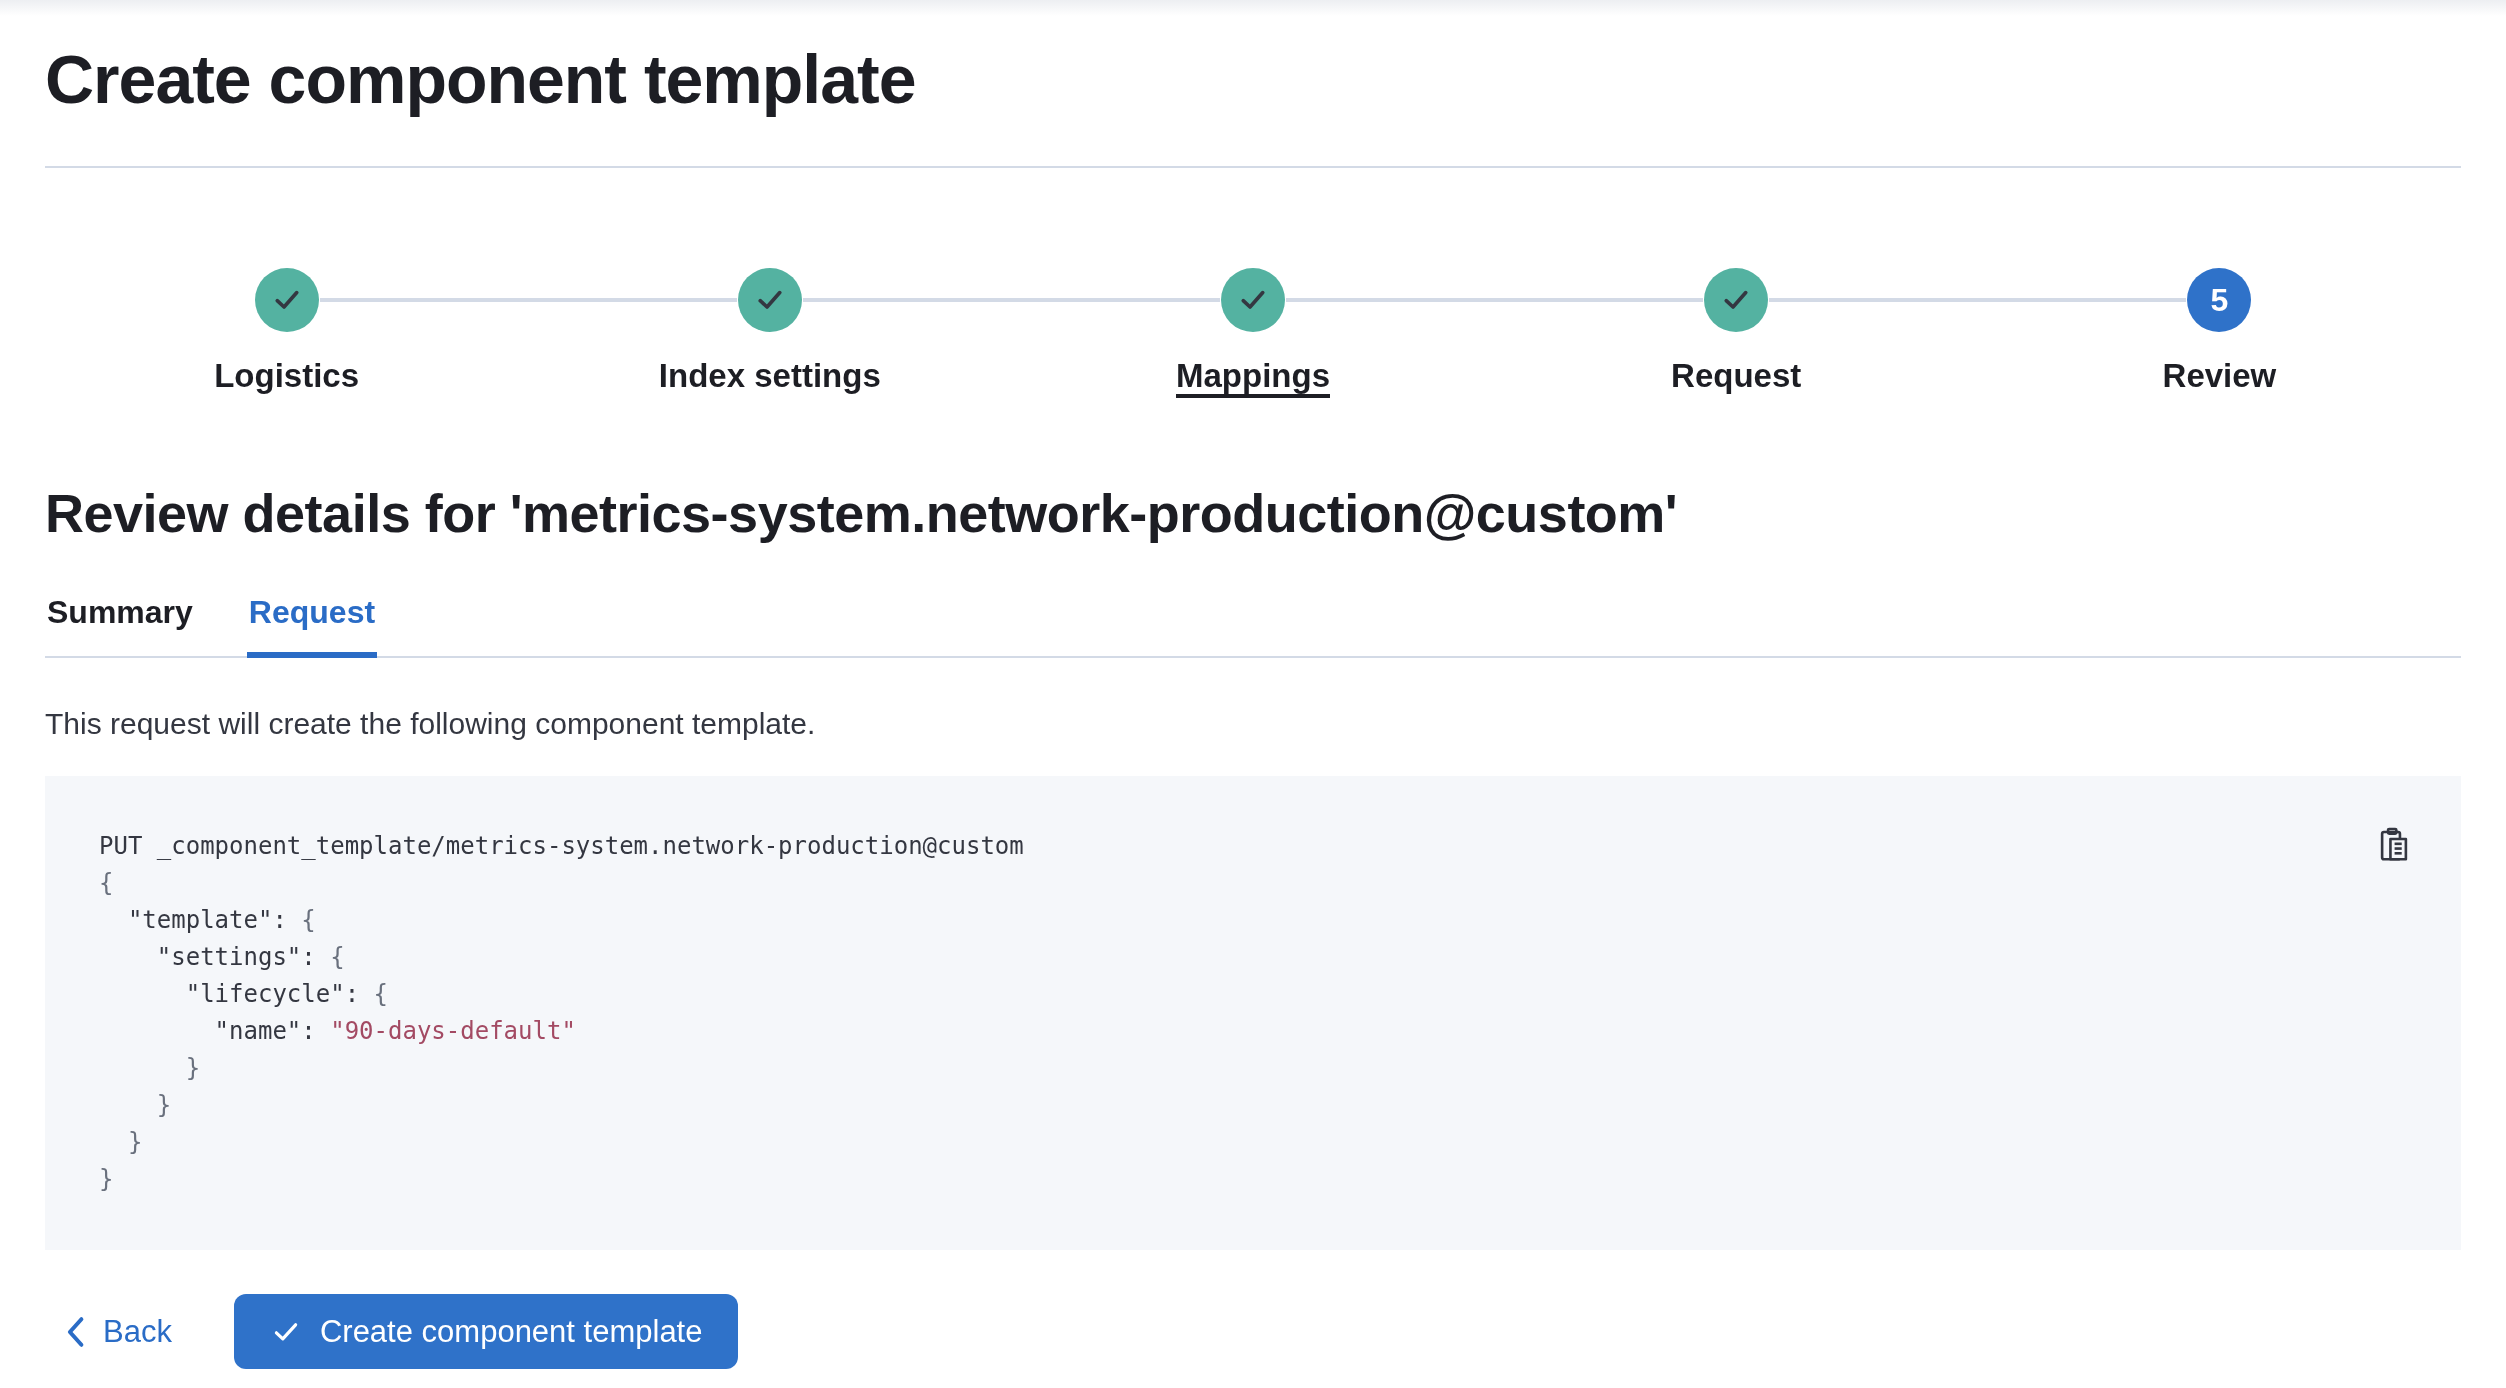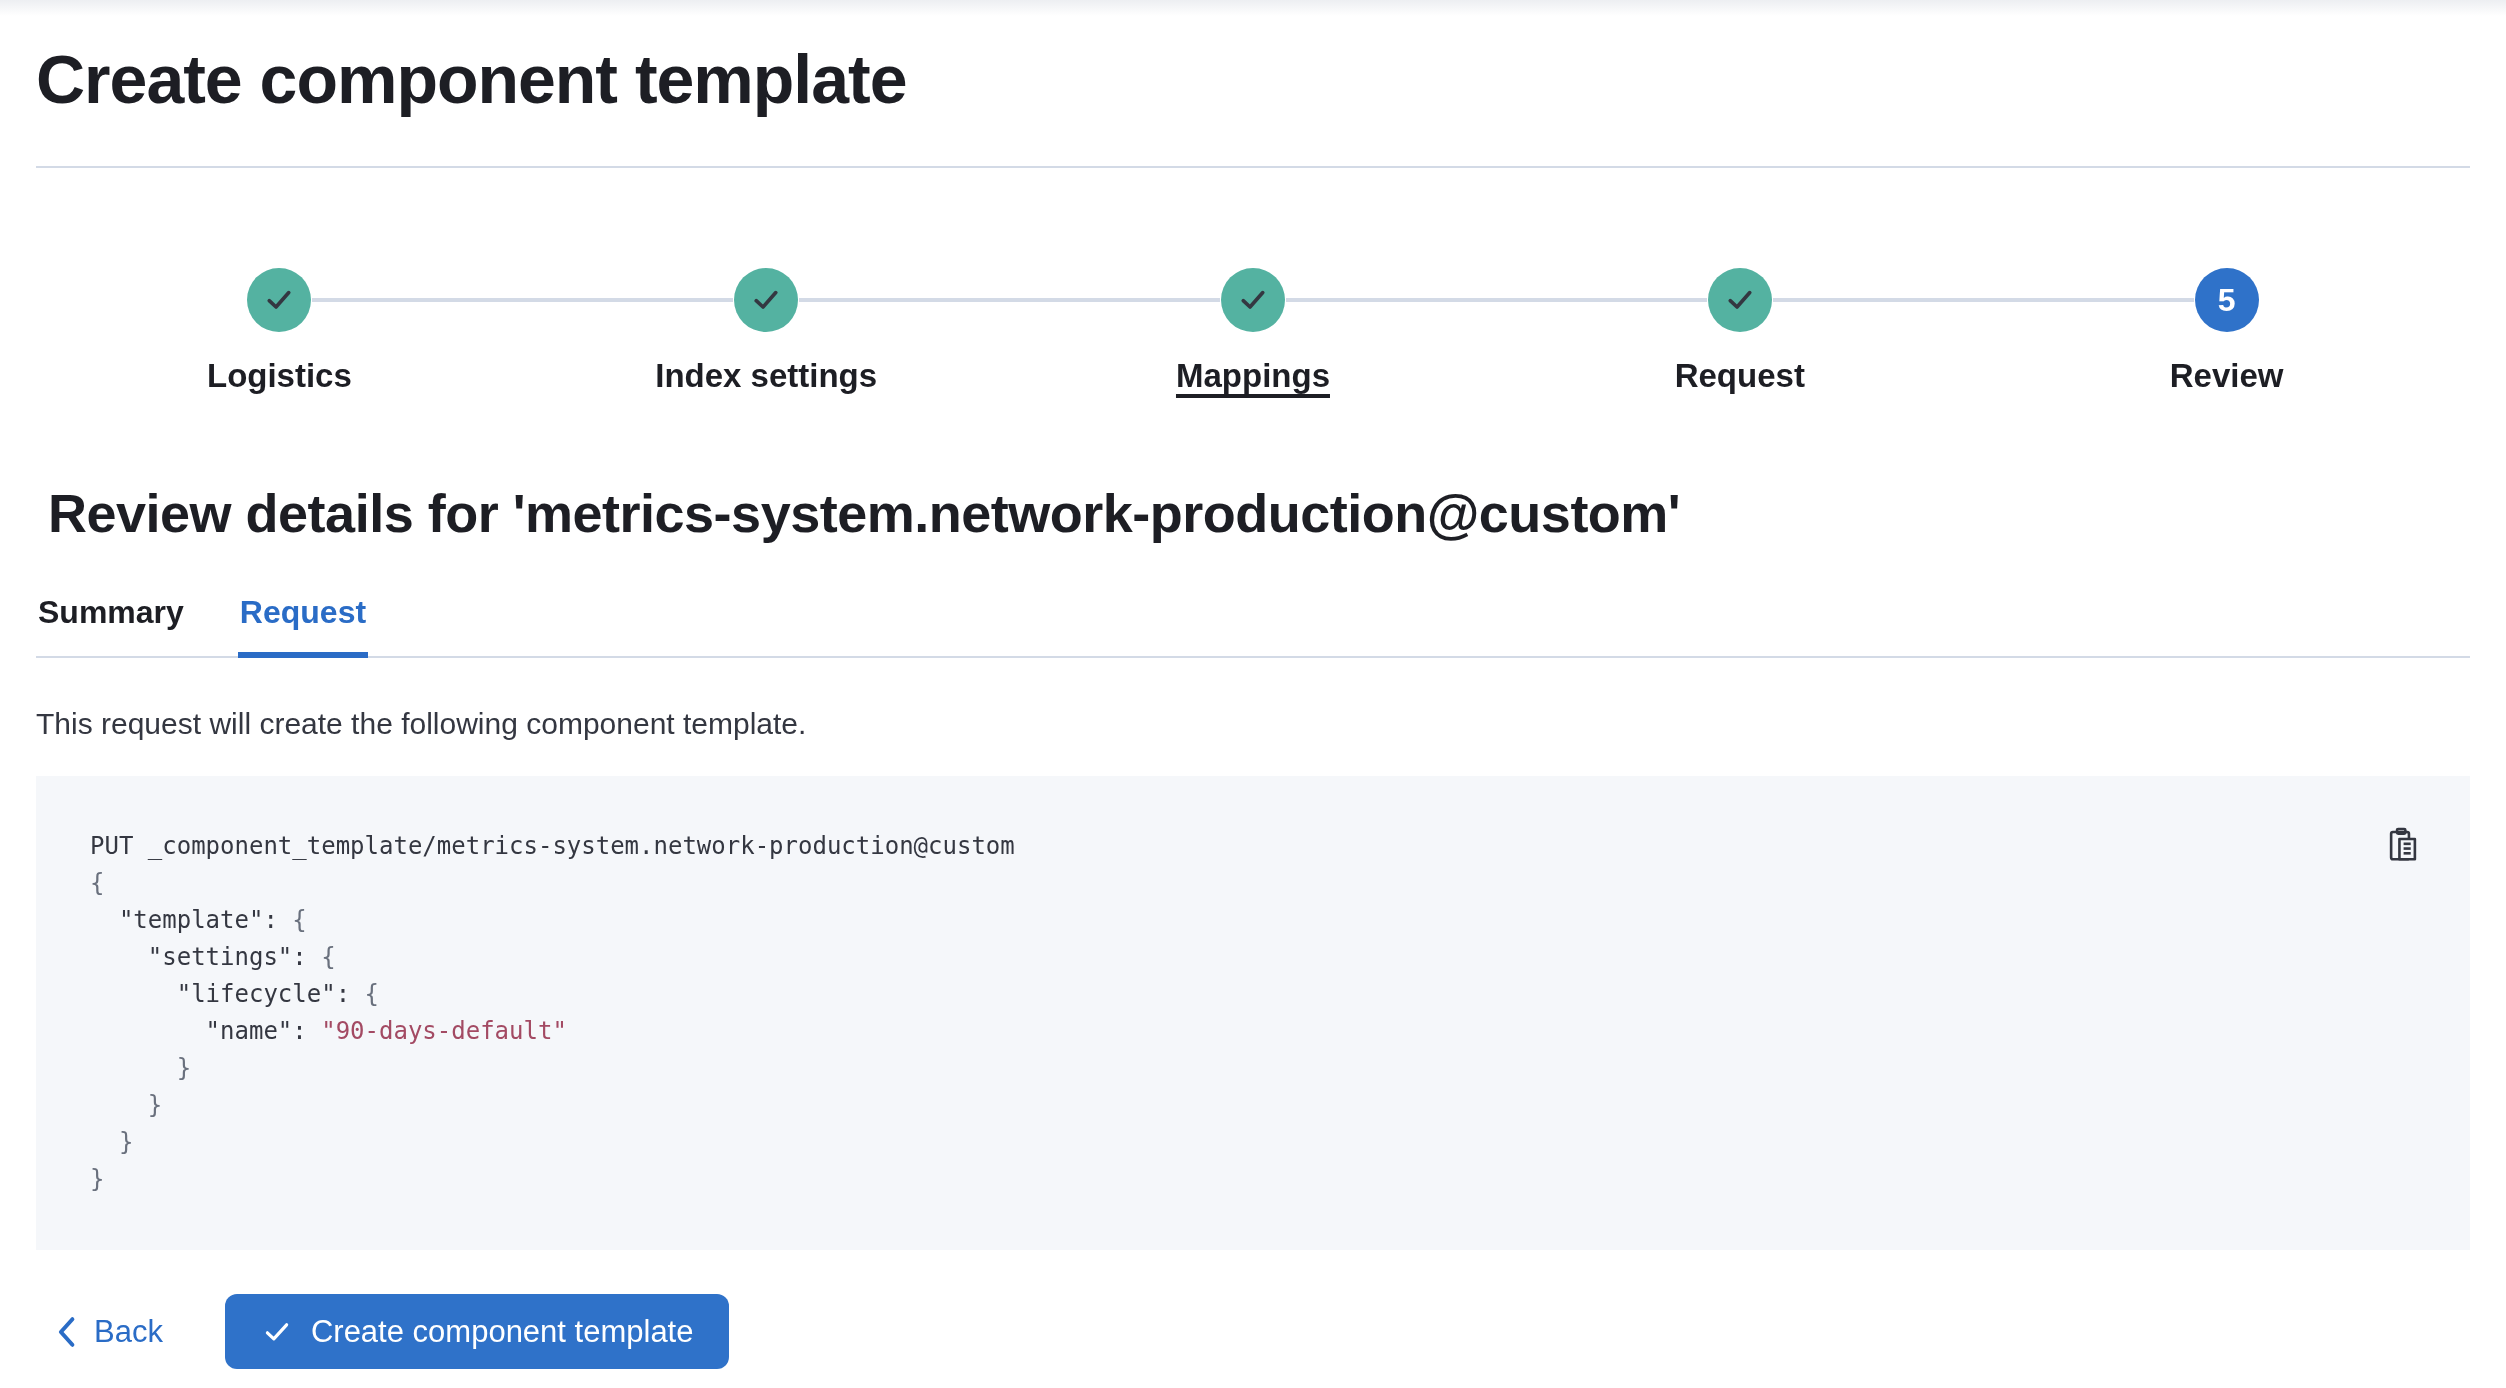--- a/index.html
+++ b/index.html
@@ -18,21 +18,21 @@
   body{
     width:2506px;height:1388px;position:relative;overflow:hidden;
     background:#fff;color:var(--text-body);
     font-family:"Liberation Sans","DejaVu Sans",sans-serif;
   }
   body::before{
     content:"";position:absolute;top:0;left:0;right:0;height:16px;
     background:linear-gradient(180deg,rgba(190,196,208,0.28),rgba(255,255,255,0));
     pointer-events:none;
   }
-  .page{padding:0 36px;}
+  .page{padding:0 45px;}
 
   h1.page-title{
     margin:36px 0 0;font-size:68px;line-height:86px;font-weight:700;
     color:var(--text-dark);letter-spacing:-1px;
   }
   hr.title-rule{border:none;border-top:2px solid var(--border-gray);margin:44px 0 0;}
 
   
   .steps{display:flex;margin-top:100px;}
   .step{
@@ -53,21 +53,21 @@
   .step-circle.current{background:var(--primary-blue);}
   .step-number{color:#fff;font-size:32px;font-weight:600;line-height:1;}
   .step-label{
     margin-top:24px;font-size:33px;line-height:40px;font-weight:700;color:var(--text-dark);
   }
   .step-label.underlined{
     text-decoration:underline;text-decoration-thickness:4px;text-underline-offset:7px;
   }
 
   h2.review-heading{
-    margin:84px 12px 0;font-size:54px;line-height:66px;font-weight:700;
+    margin:84px 0 0;font-size:54px;line-height:66px;font-weight:700;
     color:var(--text-dark);letter-spacing:-0.5px;
   }
 
   
   .tabs{display:flex;gap:52px;margin-top:46px;border-bottom:2px solid var(--border-gray);}
   .tab{
     background:none;border:none;padding:0 2px 24px;font:inherit;font-size:32px;
     font-weight:700;color:var(--text-dark);cursor:pointer;position:relative;line-height:40px;
   }
   .tab.active{color:var(--link-blue);}

